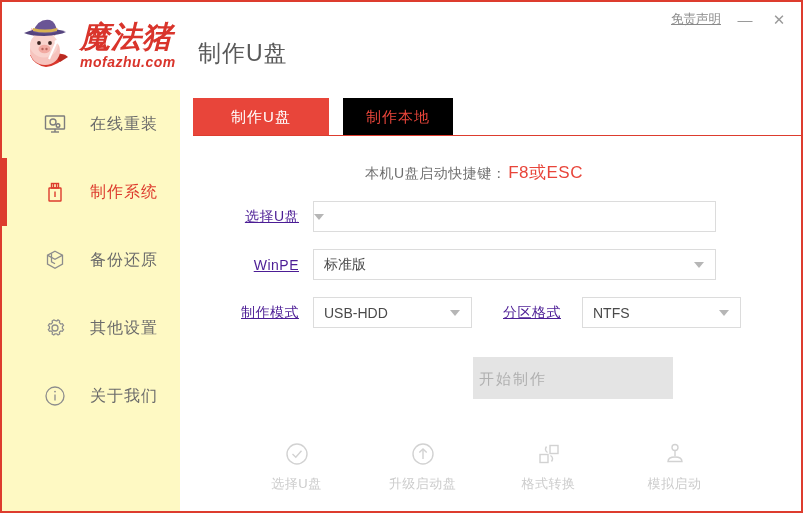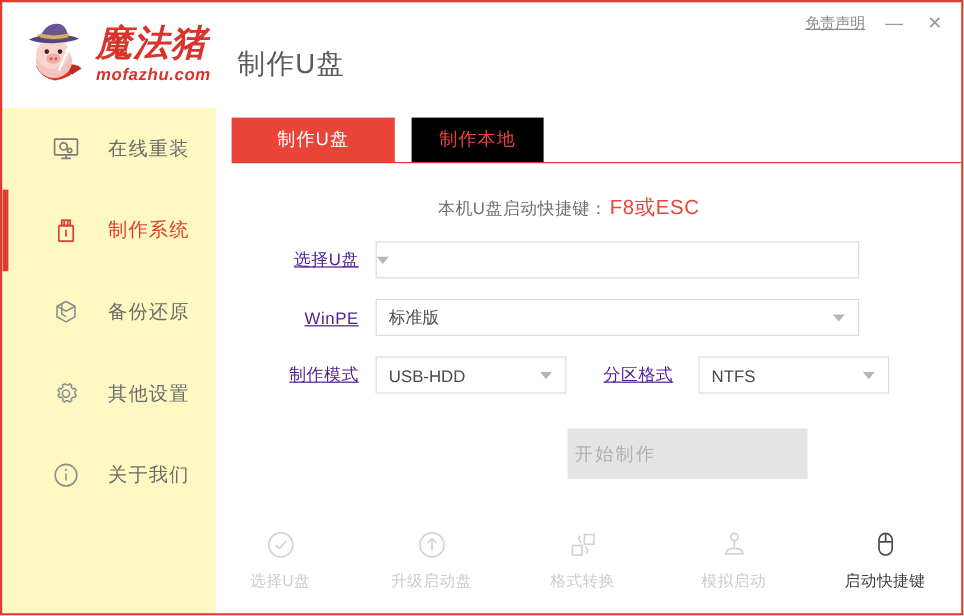--- a/index.html
+++ b/index.html
@@ -501,26 +501,16 @@
         <span class="tool-icon">
           <svg width="28" height="28" viewBox="0 0 28 28" fill="none" stroke="#d2d2d2" stroke-width="1.4">
             <circle cx="14" cy="7.5" r="3"></circle>
             <line x1="14" y1="10.5" x2="14" y2="16"></line>
             <path d="M7 21.5 Q7 17 14 17 Q21 17 21 21.5 Z"></path>
           </svg>
         </span>
         <span class="tool-label">模拟启动</span>
       </div>
 
-      <div class="tool enabled">
-        <span class="tool-icon">
-          <svg width="28" height="28" viewBox="0 0 28 28" fill="none" stroke="#4a4a4a" stroke-width="1.4">
-            <rect x="8.5" y="4.5" width="11" height="18" rx="5.5"></rect>
-            <line x1="8.5" y1="11.5" x2="19.5" y2="11.5"></line>
-            <line x1="14" y1="4.5" x2="14" y2="11.5"></line>
-          </svg>
-        </span>
-        <span class="tool-label">启动快捷键</span>
-      </div>
 
     </div>
   </div>
 </div>
 
 </body></html>

